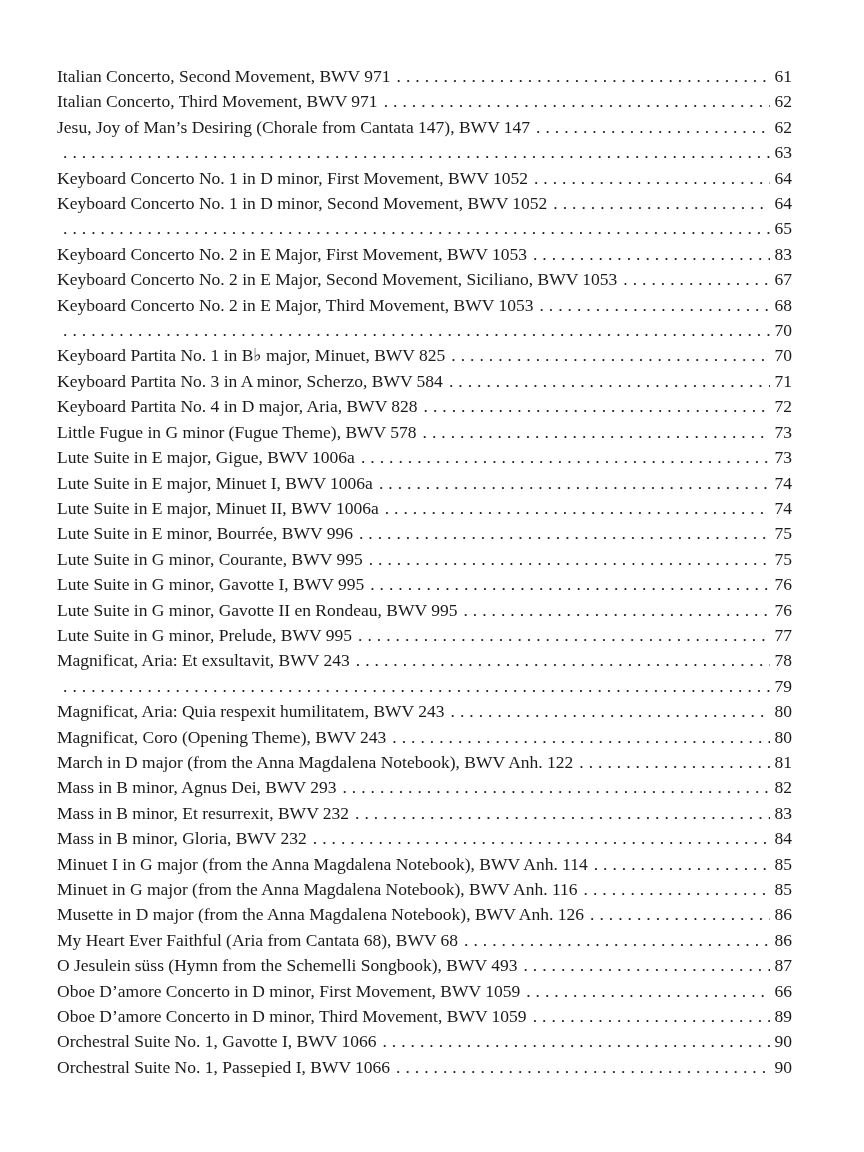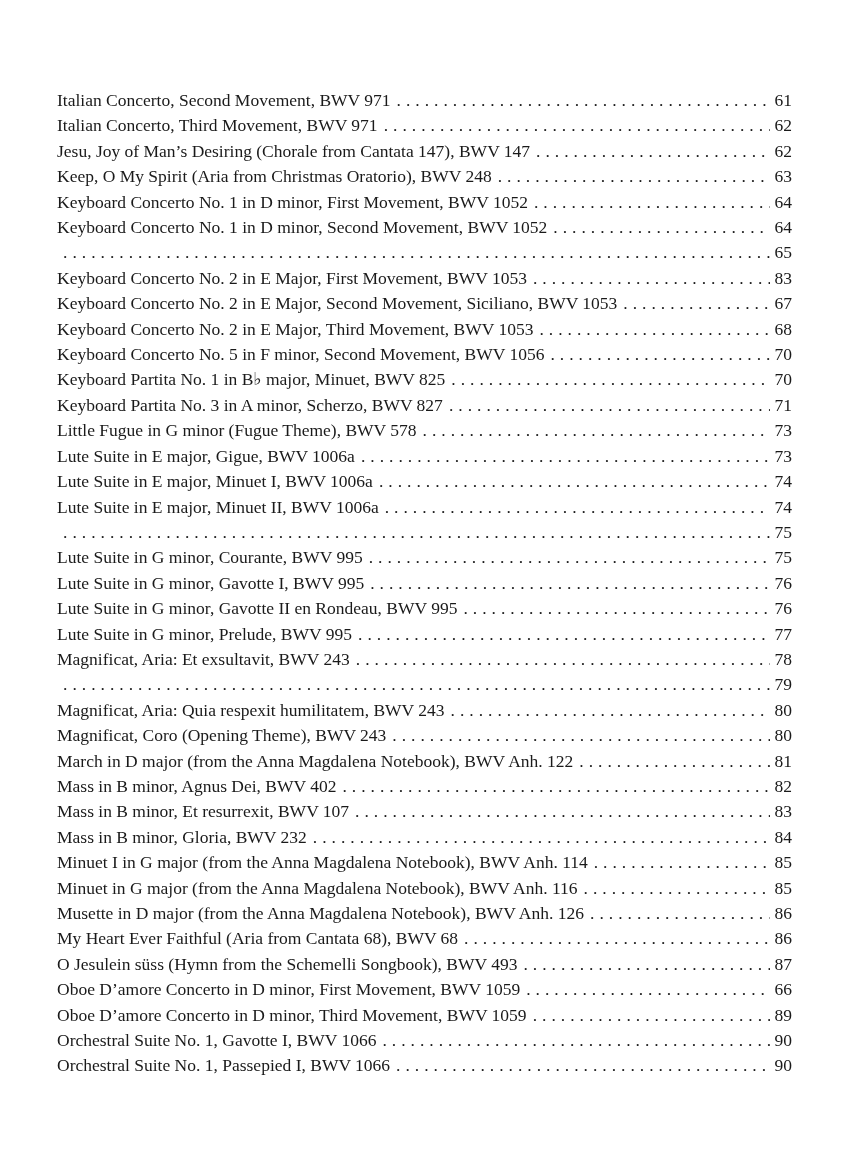--- a/index.html
+++ b/index.html
@@ -7,21 +7,21 @@
     padding: 0;
     background: #e8e8e8;
   }
   .page {
     position: relative;
     width: 864px;
     height: 1152px;
     margin: 0 auto;
     background: #ffffff;
     box-sizing: border-box;
-    padding: 88px 72px 0 57px;
+    padding: 64px 72px 0 57px;
     font-family: "Liberation Serif", "DejaVu Serif", serif;
     color: #1a1a1a;
     overflow: hidden;
   }
   .toc-list {
     width: 100%;
   }
   .row {
     display: flex;
     align-items: baseline;
@@ -68,21 +68,20 @@
         <span class="pagenum">62</span>
       </div>
 
       <div class="row">
         <span class="title">Jesu, Joy of Man’s Desiring (Chorale from Cantata 147), BWV 147</span>
         <span class="dots"></span>
         <span class="pagenum">62</span>
       </div>
 
       <div class="row">
-        <span class="title">Keep, O My Spirit (Aria from Christmas Oratorio), BWV 248</span>
         <span class="dots"></span>
         <span class="pagenum">63</span>
       </div>
 
       <div class="row">
         <span class="title">Keyboard Concerto No. 1 in D minor, First Movement, BWV 1052</span>
         <span class="dots"></span>
         <span class="pagenum">64</span>
       </div>
 
@@ -109,37 +108,41 @@
         <span class="pagenum">67</span>
       </div>
 
       <div class="row">
         <span class="title">Keyboard Concerto No. 2 in E Major, Third Movement, BWV 1053</span>
         <span class="dots"></span>
         <span class="pagenum">68</span>
       </div>
 
       <div class="row">
-        <span class="title">Keyboard Concerto No. 5 in F minor, Second Movement, BWV 1056</span>
         <span class="dots"></span>
         <span class="pagenum">70</span>
       </div>
 
       <div class="row">
         <span class="title">Keyboard Partita No. 1 in B♭ major, Minuet, BWV 825</span>
         <span class="dots"></span>
         <span class="pagenum">70</span>
       </div>
 
       <div class="row">
-        <span class="title">Keyboard Partita No. 3 in A minor, Scherzo, BWV 827</span>
+        <span class="title">Keyboard Partita No. 3 in A minor, Scherzo, BWV 584</span>
         <span class="dots"></span>
         <span class="pagenum">71</span>
       </div>
 
+      <div class="row">
+        <span class="title">Keyboard Partita No. 4 in D major, Aria, BWV 828</span>
+        <span class="dots"></span>
+        <span class="pagenum">72</span>
+      </div>
 
       <div class="row">
         <span class="title">Little Fugue in G minor (Fugue Theme), BWV 578</span>
         <span class="dots"></span>
         <span class="pagenum">73</span>
       </div>
 
       <div class="row">
         <span class="title">Lute Suite in E major, Gigue, BWV 1006a</span>
         <span class="dots"></span>
@@ -152,20 +155,21 @@
         <span class="pagenum">74</span>
       </div>
 
       <div class="row">
         <span class="title">Lute Suite in E major, Minuet II, BWV 1006a</span>
         <span class="dots"></span>
         <span class="pagenum">74</span>
       </div>
 
       <div class="row">
+        <span class="title">Lute Suite in E minor, Bourrée, BWV 996</span>
         <span class="dots"></span>
         <span class="pagenum">75</span>
       </div>
 
       <div class="row">
         <span class="title">Lute Suite in G minor, Courante, BWV 995</span>
         <span class="dots"></span>
         <span class="pagenum">75</span>
       </div>
 
@@ -210,27 +214,27 @@
         <span class="pagenum">80</span>
       </div>
 
       <div class="row">
         <span class="title">March in D major (from the Anna Magdalena Notebook), BWV Anh. 122</span>
         <span class="dots"></span>
         <span class="pagenum">81</span>
       </div>
 
       <div class="row">
-        <span class="title">Mass in B minor, Agnus Dei, BWV 402</span>
+        <span class="title">Mass in B minor, Agnus Dei, BWV 293</span>
         <span class="dots"></span>
         <span class="pagenum">82</span>
       </div>
 
       <div class="row">
-        <span class="title">Mass in B minor, Et resurrexit, BWV 107</span>
+        <span class="title">Mass in B minor, Et resurrexit, BWV 232</span>
         <span class="dots"></span>
         <span class="pagenum">83</span>
       </div>
 
       <div class="row">
         <span class="title">Mass in B minor, Gloria, BWV 232</span>
         <span class="dots"></span>
         <span class="pagenum">84</span>
       </div>
 

